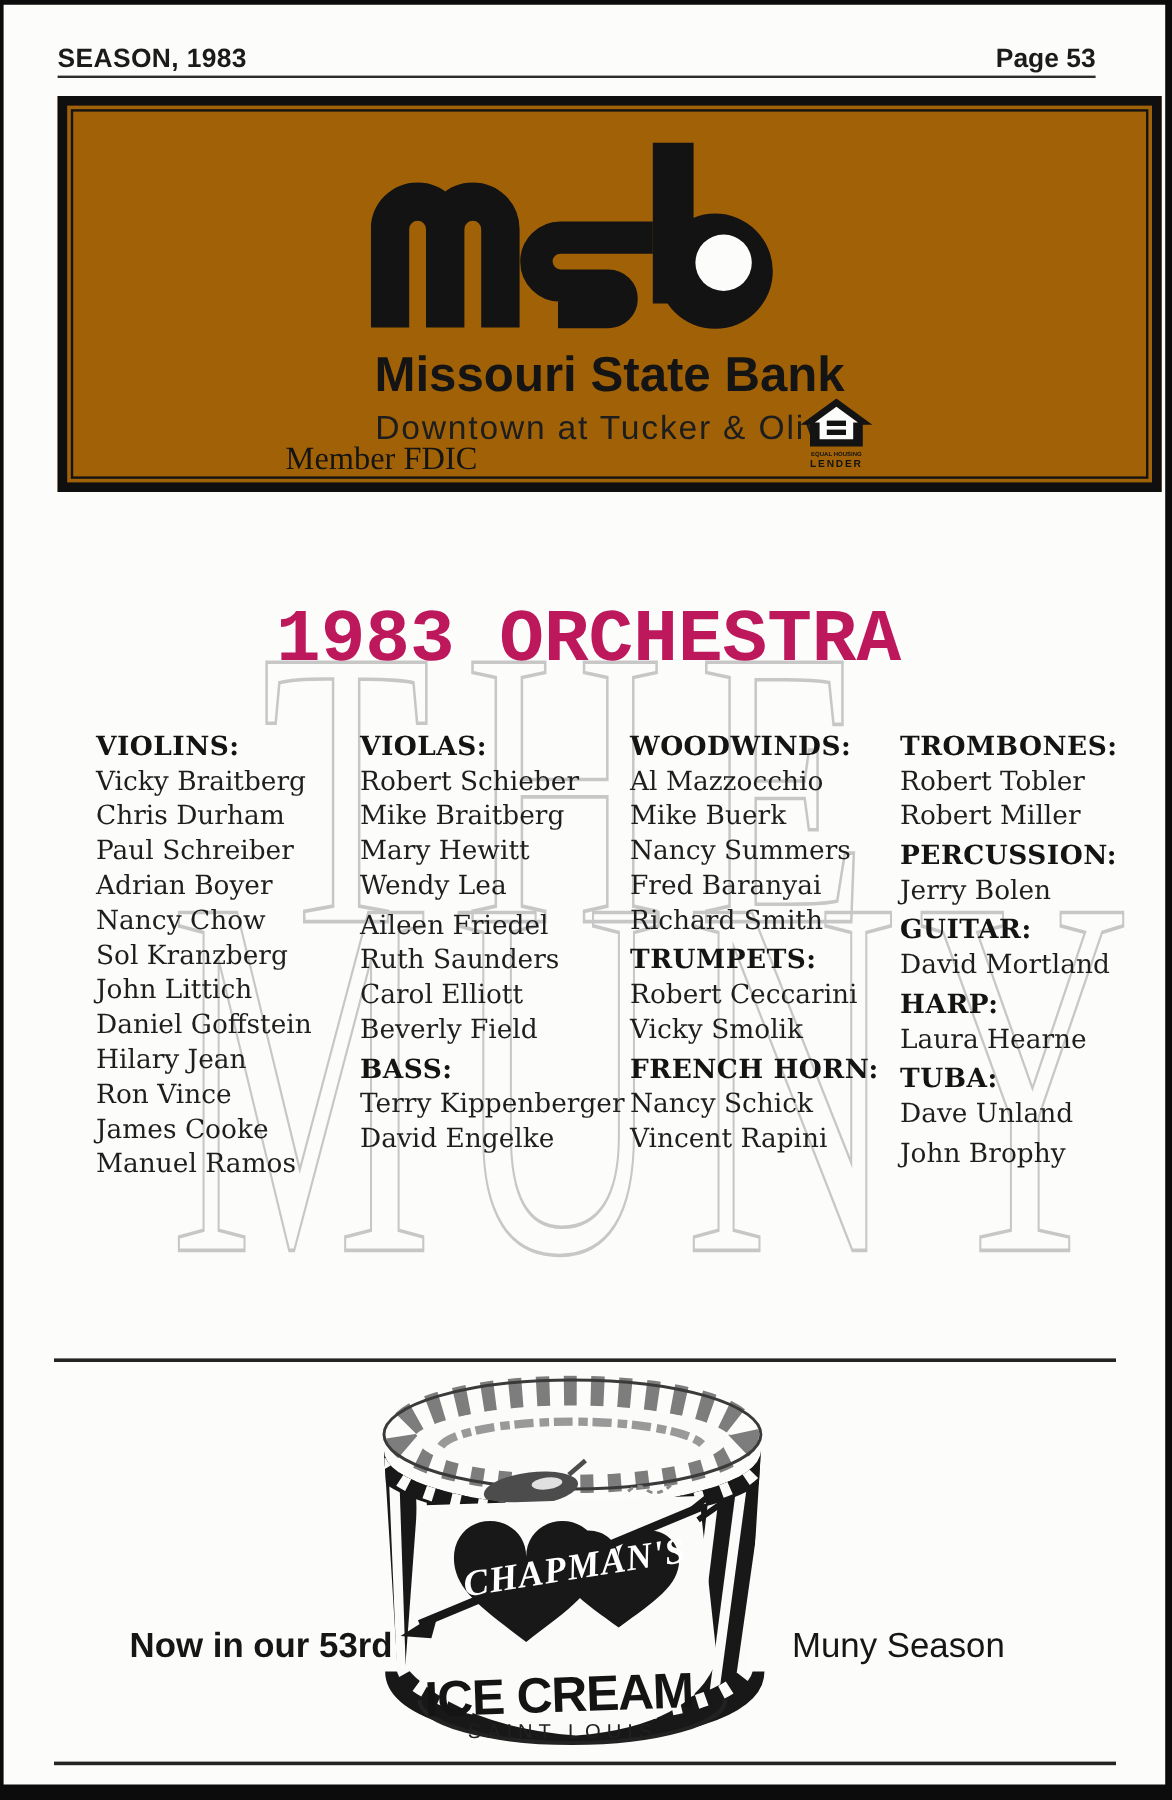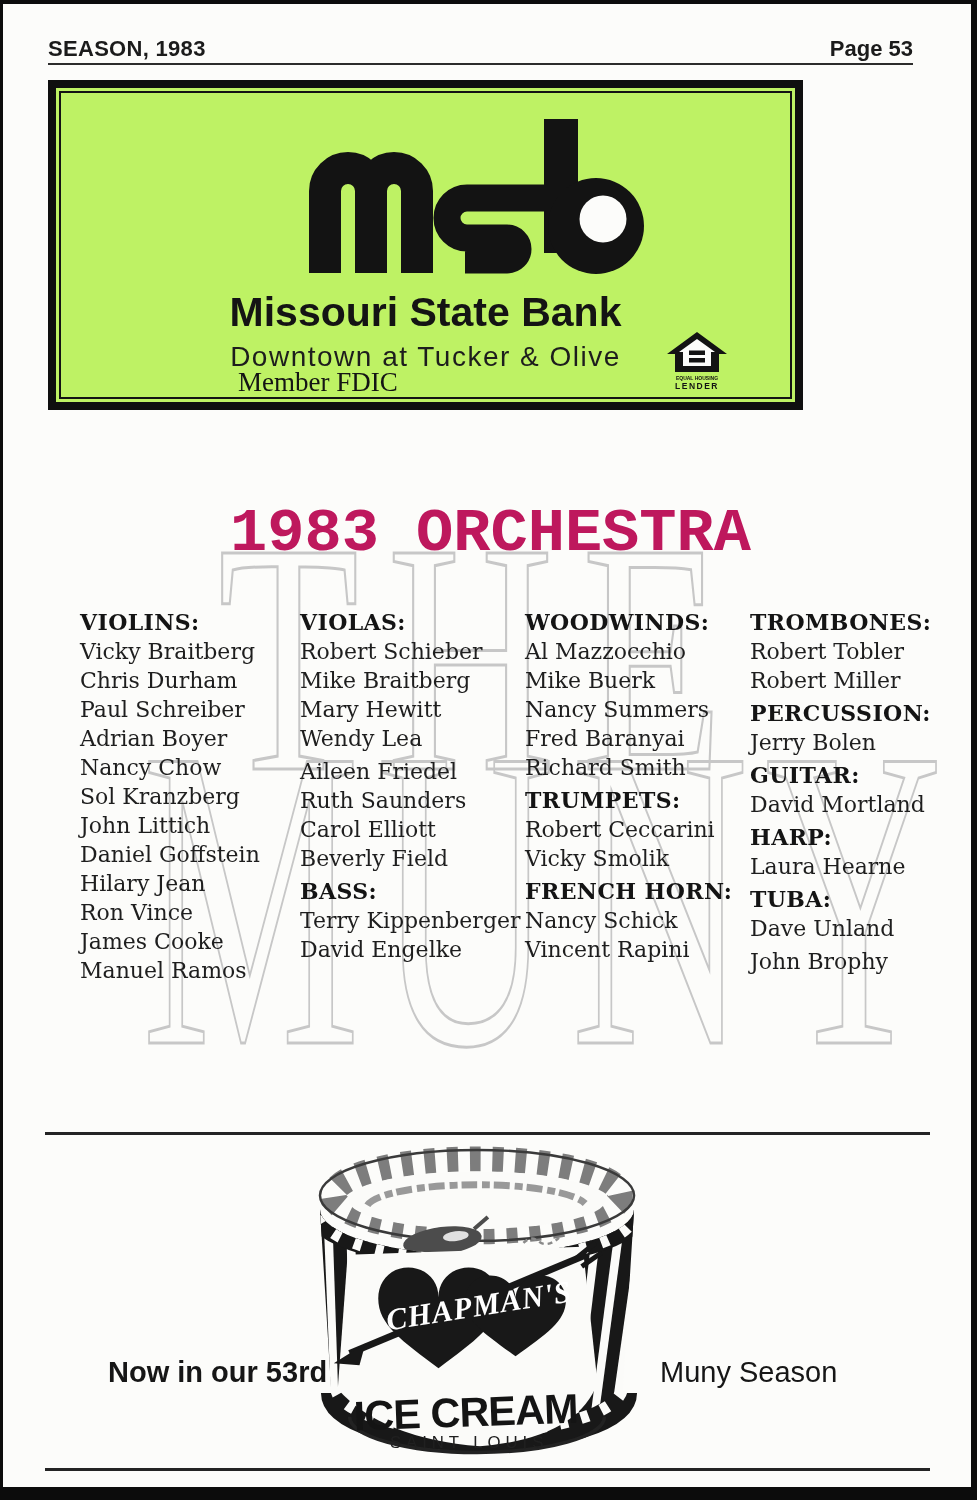--- a/index.html
+++ b/index.html
@@ -6,22 +6,22 @@
   .page{position:relative;width:977px;height:1500px;background:#fcfcfa;overflow:hidden;
         font-family:"Liberation Sans",sans-serif;color:#1b1b1b;}
   .frame{position:absolute;inset:0;z-index:40;pointer-events:none;
          border-left:3px solid #0c0c0c;border-top:4px solid #0c0c0c;
          border-right:6px solid #0c0c0c;border-bottom:13px solid #0c0c0c;}
   
   .hdr-left{position:absolute;left:48px;top:36px;font-size:22px;font-weight:bold;letter-spacing:.3px;z-index:3;}
   .hdr-right{position:absolute;right:64px;top:36px;font-size:22px;font-weight:bold;z-index:3;}
   .hdr-rule{position:absolute;left:48px;right:64px;top:63px;height:2px;background:#2c2c2c;z-index:3;}
   
-  .bank{position:absolute;left:48px;top:80px;width:755px;height:330px;box-sizing:border-box;
-        border:8px solid #0f0f0f;z-index:3;background:#bef264;}
+  .bank{position:absolute;left:48px;top:80px;width:920px;height:330px;box-sizing:border-box;
+        border:8px solid #0f0f0f;z-index:3;background:#a16207;}
   .bank-inner{position:absolute;inset:3px;border:2px solid #131313;}
   .msb{position:absolute;left:248px;top:20px;}
   .bank-name{position:absolute;left:0;right:0;top:196px;text-align:center;
              font-size:41px;font-weight:bold;letter-spacing:0;color:#141414;}
   .bank-addr{position:absolute;left:0;right:0;top:248px;text-align:center;
              font-size:28px;letter-spacing:1.5px;color:#1d1d1d;}
   .bank-member{position:absolute;left:177px;top:274px;font-family:"Liberation Serif",serif;
                font-size:27px;color:#141414;}
   .ehl{position:absolute;left:604px;top:238px;}
   

